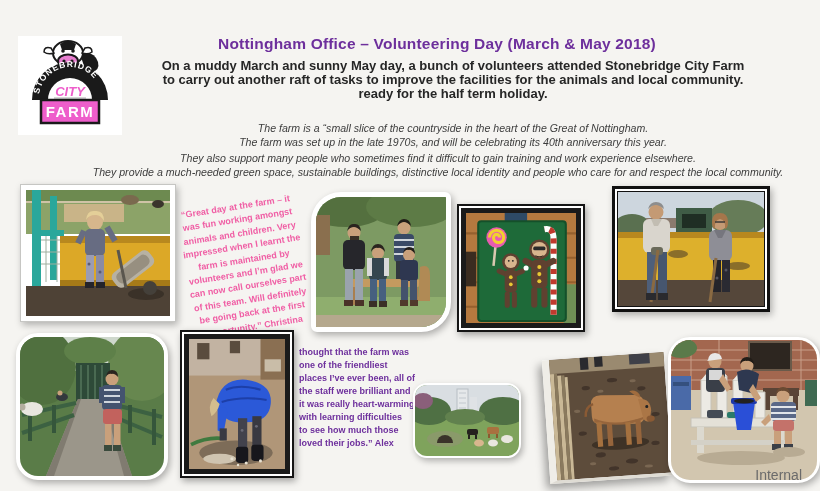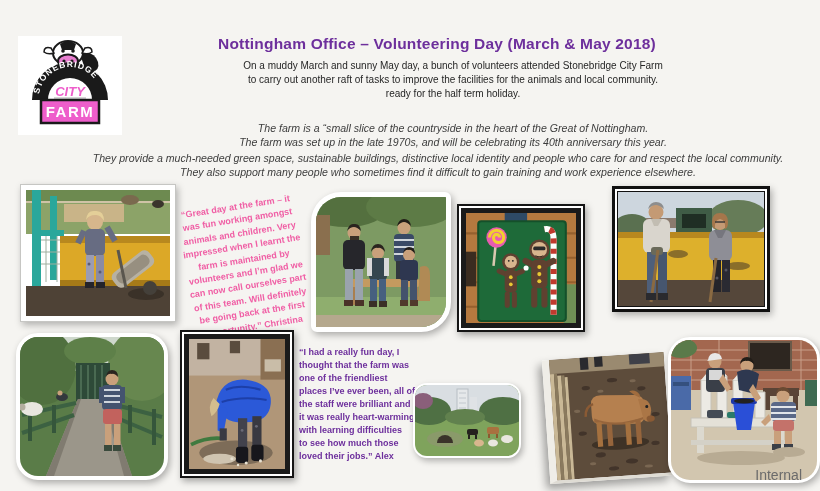--- a/index.html
+++ b/index.html
@@ -2,21 +2,21 @@
 <html><head>
 <meta charset="utf-8">
 <style>
   html,body{margin:0;padding:0;background:#ddd;}
   #slide{position:relative;width:820px;height:491px;background:#f5f4f1;overflow:hidden;
          font-family:"Liberation Sans",sans-serif;color:#2b2b2b;}
   .abs{position:absolute;}
   
   .title{left:70px;right:16px;top:35px;text-align:center;font-size:15.5px;font-weight:800;
          color:#6d2f9c;letter-spacing:.2px;}
-  .intro{left:90px;right:4px;top:59px;text-align:center;font-size:10px;font-weight:400;
+  .intro{left:90px;right:4px;top:59px;text-align:center;font-size:13px;font-weight:700;
          line-height:14px;color:#262626;}
   .about1{left:90px;right:4px;top:121px;text-align:center;font-style:italic;font-size:10.6px;
           line-height:14px;color:#3d3d3d;}
   .about2{left:60px;right:4px;top:151px;text-align:center;font-style:italic;font-size:10.6px;
           line-height:14px;color:#3d3d3d;}
   .quote{font-weight:700;line-height:13.4px;font-size:9px;}
   .quote-pink{left:174px;top:200px;width:142px;color:#f05fa5;text-align:center;
               transform:rotate(-9deg);transform-origin:50% 50%;}
   .quote-purple{left:299px;top:346px;width:126px;color:#6d2f9c;text-align:left;line-height:13px;}
   .footer-label{right:18px;bottom:8px;font-size:14px;color:#6b6b6b;}
@@ -84,22 +84,22 @@
   <div class="abs intro">
       <div class="ln">On a muddy March and sunny May day, a bunch of volunteers attended Stonebridge City Farm</div>
       <div class="ln">to carry out another raft of tasks to improve the facilities for the animals and local community.</div>
       <div class="ln">ready for the half term holiday.</div>
     </div>
   <div class="abs about1">
       <div class="ln">The farm is a “small slice of the countryside in the heart of the Great of Nottingham.</div>
       <div class="ln">The farm was set up in the late 1970s, and will be celebrating its 40th anniversary this year.</div>
     </div>
   <div class="abs about2">
+      <div class="ln">They also support many people who sometimes find it difficult to gain training and work experience elsewhere.</div>
       <div class="ln">They provide a much-needed green space, sustainable buildings, distinctive local identity and people who care for and respect the local community.</div>
-      <div class="ln">They also support many people who sometimes find it difficult to gain training and work experience elsewhere.</div>
     </div>
 
   <div class="abs ph frame-matte" style="left:20px;top:184px;width:156px;height:138px;" title="Volunteer giving a thumbs up beside an upturned wheelbarrow and yellow skip">
     <svg viewBox="0 0 144 126" preserveAspectRatio="none">
       <rect width="144" height="44" fill="#8ca368"></rect>
       <rect width="144" height="12" fill="#6d8a50"></rect>
       <line x1="0" y1="12" x2="144" y2="12" stroke="#cfc3a6" stroke-width="2"></line>
       <ellipse cx="104" cy="10" rx="9" ry="5" fill="#7a6a4e"></ellipse>
       <ellipse cx="132" cy="14" rx="6" ry="4" fill="#3a342c"></ellipse>
       <rect x="38" y="14" width="60" height="18" fill="#c9b488"></rect>
@@ -395,21 +395,20 @@
             <circle cx="42" cy="118" r="1.5"></circle>
             <circle cx="56" cy="122" r="1.5"></circle>
             <circle cx="70" cy="120" r="1.5"></circle>
             <circle cx="48" cy="124" r="1.2"></circle>
           </g>
       </svg>
     </div>
   </div>
 
   <div class="abs quote quote-purple">
-      <div class="ln">“I had a really fun day, I</div>
       <div class="ln">thought that the farm was</div>
       <div class="ln">one of the friendliest</div>
       <div class="ln">places I’ve ever been, all of</div>
       <div class="ln">the staff were brilliant and</div>
       <div class="ln">it was really heart-warming</div>
       <div class="ln">with learning difficulties</div>
       <div class="ln">to see how much those</div>
       <div class="ln">loved their jobs.”  Alex</div>
     </div>
 

